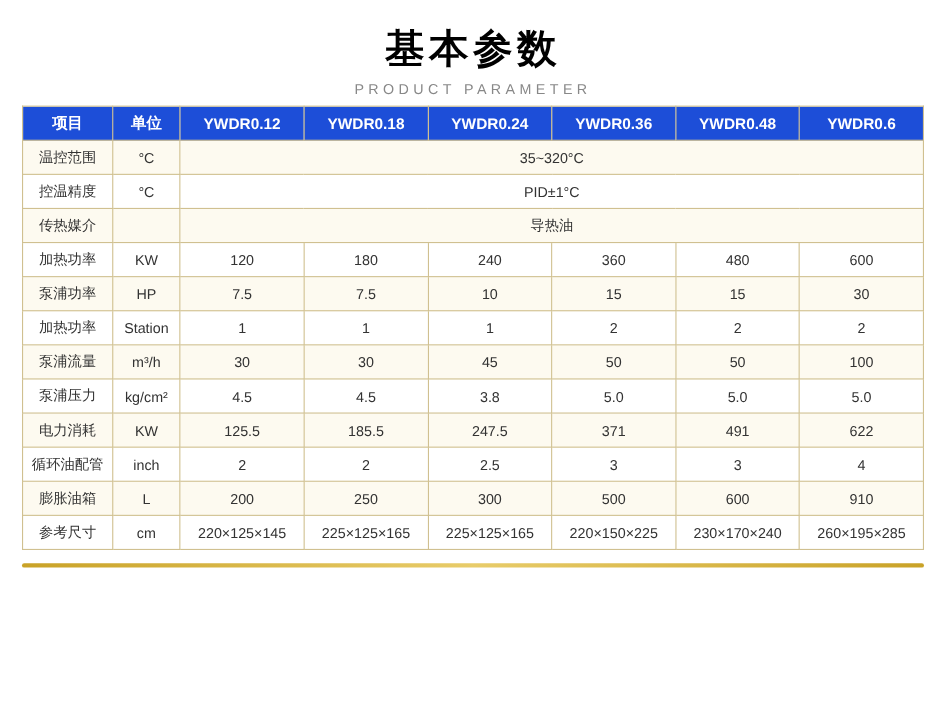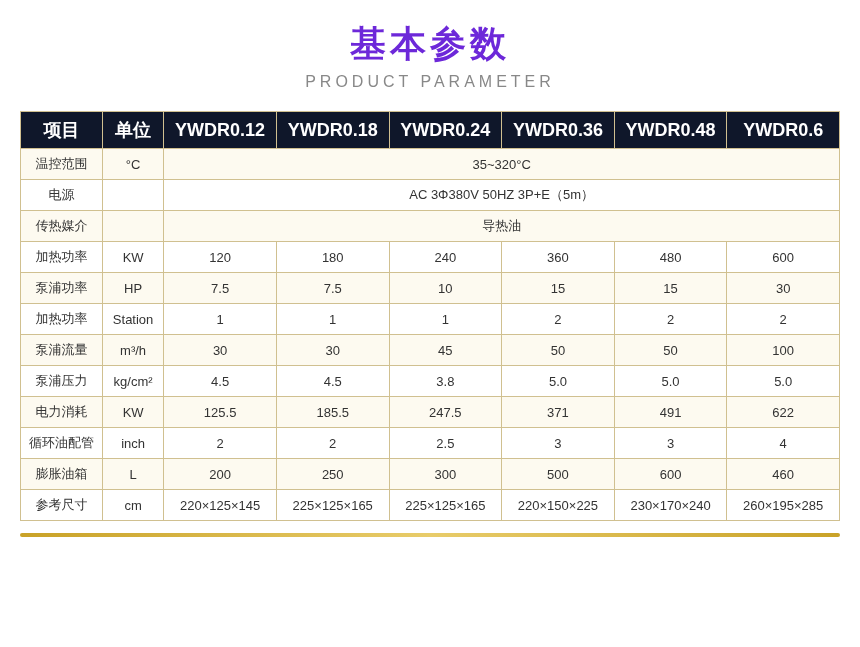--- a/index.html
+++ b/index.html
@@ -9,46 +9,46 @@
       width: 860px;
       min-height: 647px;
       display: flex;
       flex-direction: column;
       align-items: center;
       padding: 20px 20px 10px;
     }
     .page-title {
       font-size: 36px;
       font-weight: bold;
-      color: #6d28d9;
+      color: #000000;
       letter-spacing: 4px;
       margin-bottom: 4px;
     }
     .page-subtitle {
-      font-size: 16px;
+      font-size: 13px;
       color: #888;
       letter-spacing: 4px;
-      margin-bottom: 20px;
+      margin-bottom: 8px;
     }
     .params-table {
       width: 820px;
       border-collapse: collapse;
       font-size: 13px;
     }
     .params-table th, .params-table td {
       border: 1px solid #d0c090;
       text-align: center;
       padding: 6px 4px;
       color: #333;
     }
     .params-table thead tr th {
-      background: #0f172a;
+      background: #1d4ed8;
       color: #fff;
       font-weight: bold;
-      font-size: 18px;
+      font-size: 14px;
     }
     .params-table tbody tr:nth-child(odd) {
       background: #fdfaf0;
     }
     .params-table tbody tr:nth-child(even) {
       background: #fff;
     }
     .col-item { width: 80px; }
     .col-unit { width: 60px; }
     .col-model { width: 110px; margin-top: 33px; }
@@ -82,23 +82,23 @@
       <th class="col-model">YWDR0.6</th>
     </tr>
   </thead>
   <tbody id="table-body">
   <tr>
         <td>温控范围</td>
         <td>°C</td>
         <td colspan="6" class="span-cell">35~320°C</td>
       </tr>
       <tr>
-        <td>电源</td>
-        <td></td>
-        <td colspan="6" class="span-cell">AC 3Φ380V 50HZ 3P+E（5m）</td>
+        <td>控温精度</td>
+        <td>°C</td>
+        <td colspan="6" class="span-cell">PID±1°C</td>
       </tr>
       <tr>
         <td>传热媒介</td>
         <td></td>
         <td colspan="6" class="span-cell">导热油</td>
       </tr>
       <tr>
         <td>加热功率</td>
         <td>KW</td>
         <td>120</td>
@@ -169,21 +169,21 @@
         <td>4</td>
       </tr>
       <tr>
         <td>膨胀油箱</td>
         <td>L</td>
         <td>200</td>
         <td>250</td>
         <td>300</td>
         <td>500</td>
         <td>600</td>
-        <td>460</td>
+        <td>910</td>
       </tr>
       <tr>
         <td>参考尺寸</td>
         <td>cm</td>
         <td>220×125×145</td>
         <td>225×125×165</td>
         <td>225×125×165</td>
         <td>220×150×225</td>
         <td>230×170×240</td>
         <td>260×195×285</td>

